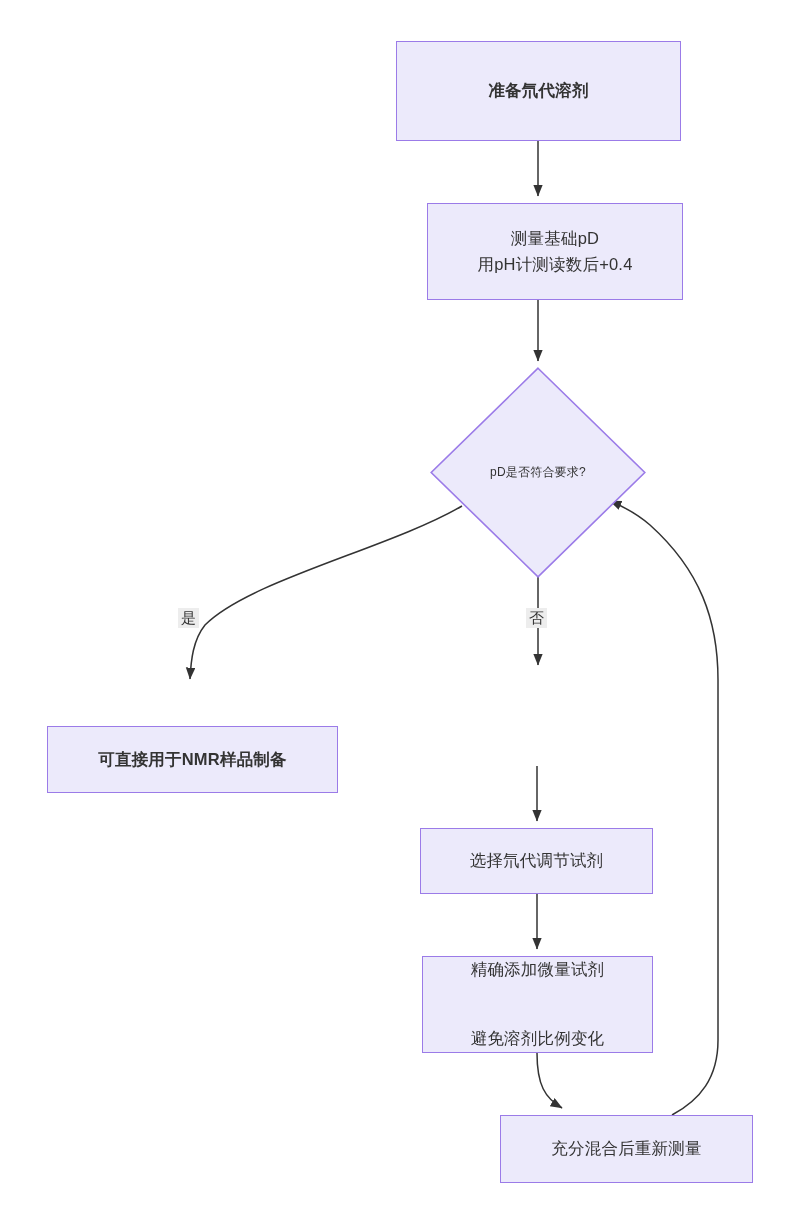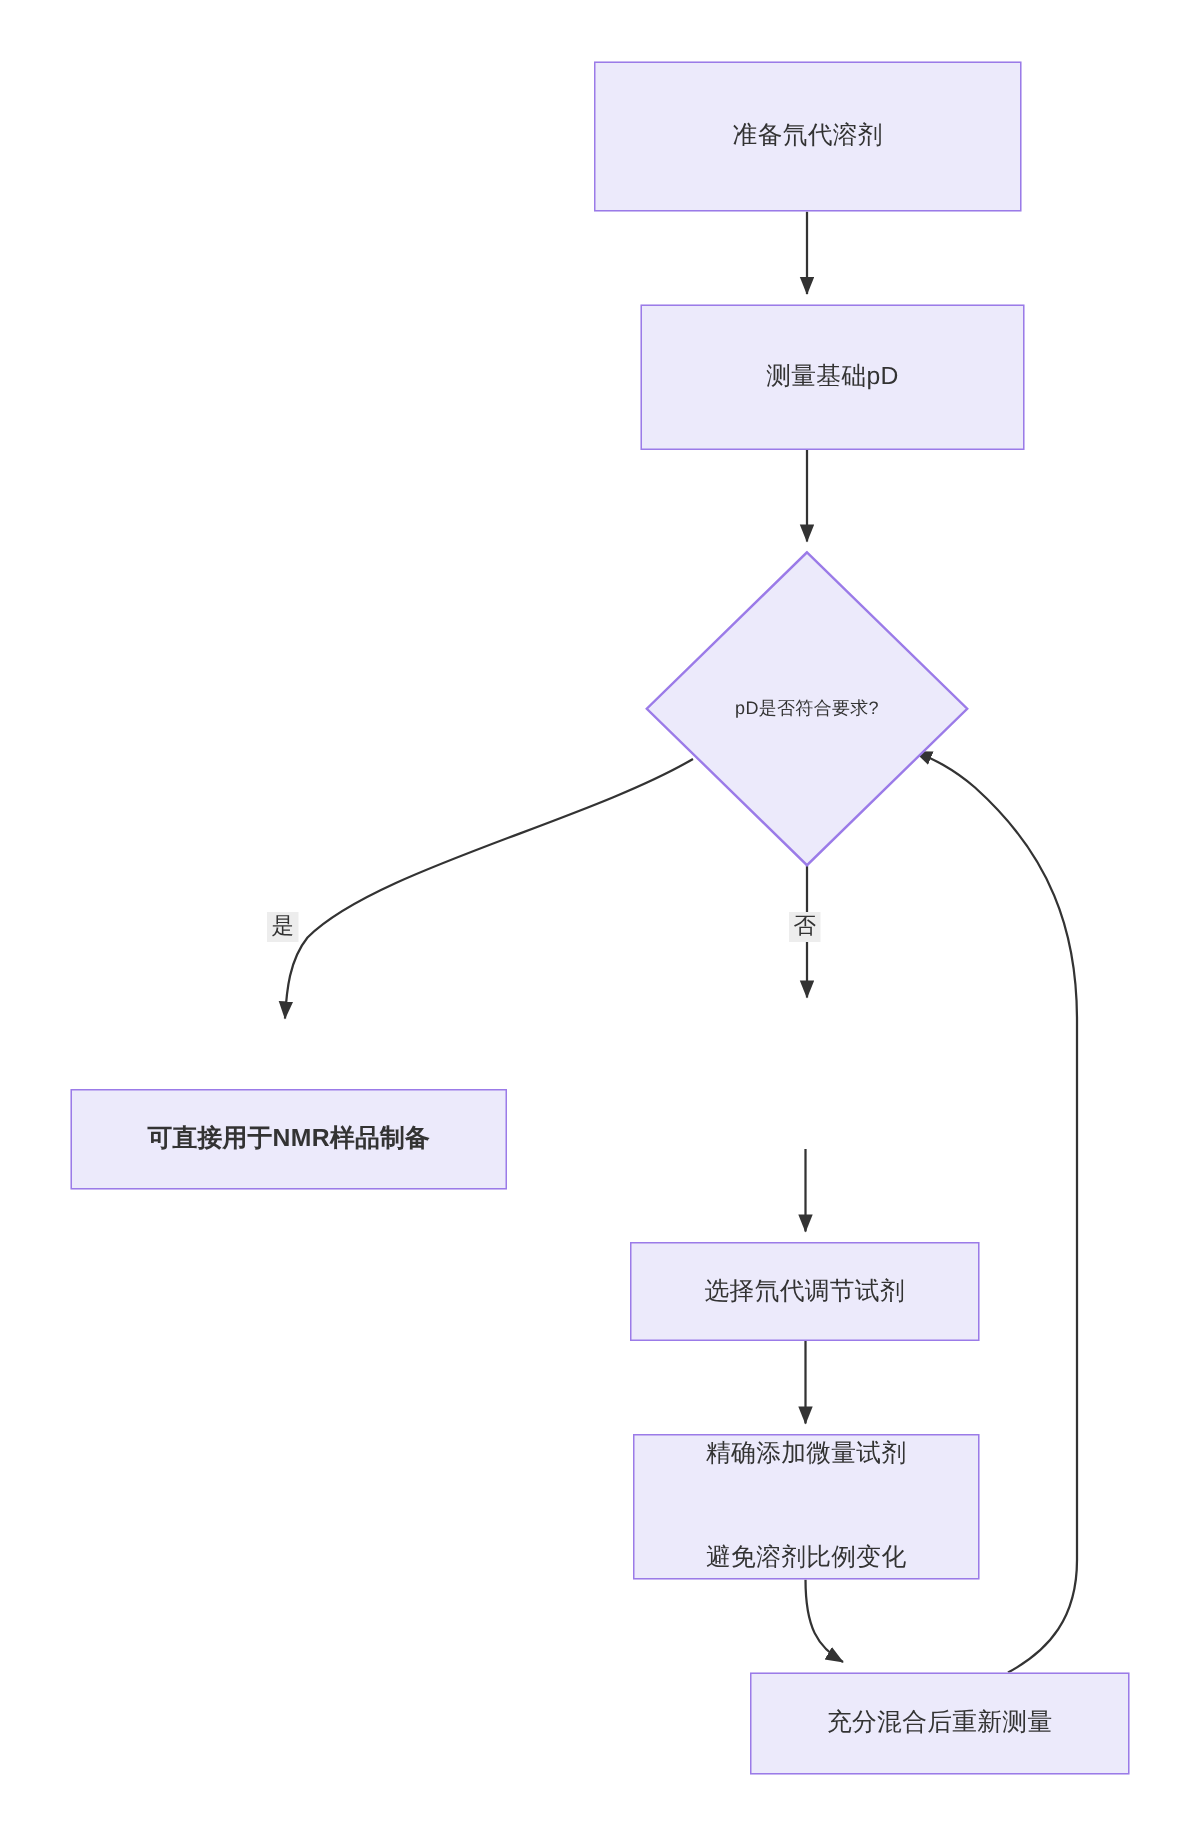--- a/index.html
+++ b/index.html
@@ -102,41 +102,42 @@
 
     <path d="M537,766 L537,821" fill="none" stroke="#333333" stroke-width="1.5" marker-end="url(#arrowhead)"></path>
 
     <path d="M537,894 L537,949" fill="none" stroke="#333333" stroke-width="1.5" marker-end="url(#arrowhead)"></path>
 
     <path d="M537,1053 C537,1085 545,1098 562,1108" fill="none" stroke="#333333" stroke-width="1.5" marker-end="url(#arrowhead)"></path>
 
     <path d="M672,1115 C700,1100 718,1078 718,1040 L718,680 C718,620 700,570 650,525 C635,512 622,506 610,501" fill="none" stroke="#333333" stroke-width="1.5" marker-end="url(#arrowhead)"></path>
   </svg>
 
-  <div class="node" style="left:396px; top:41px; width:285px; height:100px;">
+  <div class="node" style="left:396px; top:41px; width:285px; height:100px;font-weight:bold;">
     <span class="line">准备氘代溶剂</span>
   </div>
 
   <div class="node" style="left:410px; top:203px; width:256px; height:97px;margin-left:17px;">
     <span class="line">测量基础pD</span>
+    <span class="line">用pH计测读数后+0.4</span>
   </div>
 
   <div class="diamond-wrap" style="left:430px; top:367px; width:216px; height:211px;">
     <svg class="diamond-shape" width="216" height="211" viewBox="0 0 216 211" xmlns="http://www.w3.org/2000/svg">
       <polygon points="108,1.2 214.8,105.5 108,209.8 1.2,105.5" fill="#ECEAFB" stroke="#9B7BE8" stroke-width="1.6"></polygon>
     </svg>
     <div class="diamond-label">pD是否符合要求?</div>
   </div>
 
   <div class="node" style="left:47px; top:726px; width:291px; height:67px;font-weight:bold;">
     <span class="line">可直接用于NMR样品制备</span>
   </div>
 
 
-  <div class="node" style="left:420px; top:828px; width:233px; height:66px;font-family:Liberation Serif, serif;">
+  <div class="node" style="left:420px; top:828px; width:233px; height:66px;">
     <span class="line">选择氘代调节试剂</span>
   </div>
 
   <div class="node" style="left:422px; top:956px; width:231px; height:97px;justify-content:space-between;">
     <span class="line">精确添加微量试剂</span>
     <span class="line">避免溶剂比例变化</span>
   </div>
 
   <div class="node" style="left:500px; top:1115px; width:253px; height:68px;">
     <span class="line">充分混合后重新测量</span>

